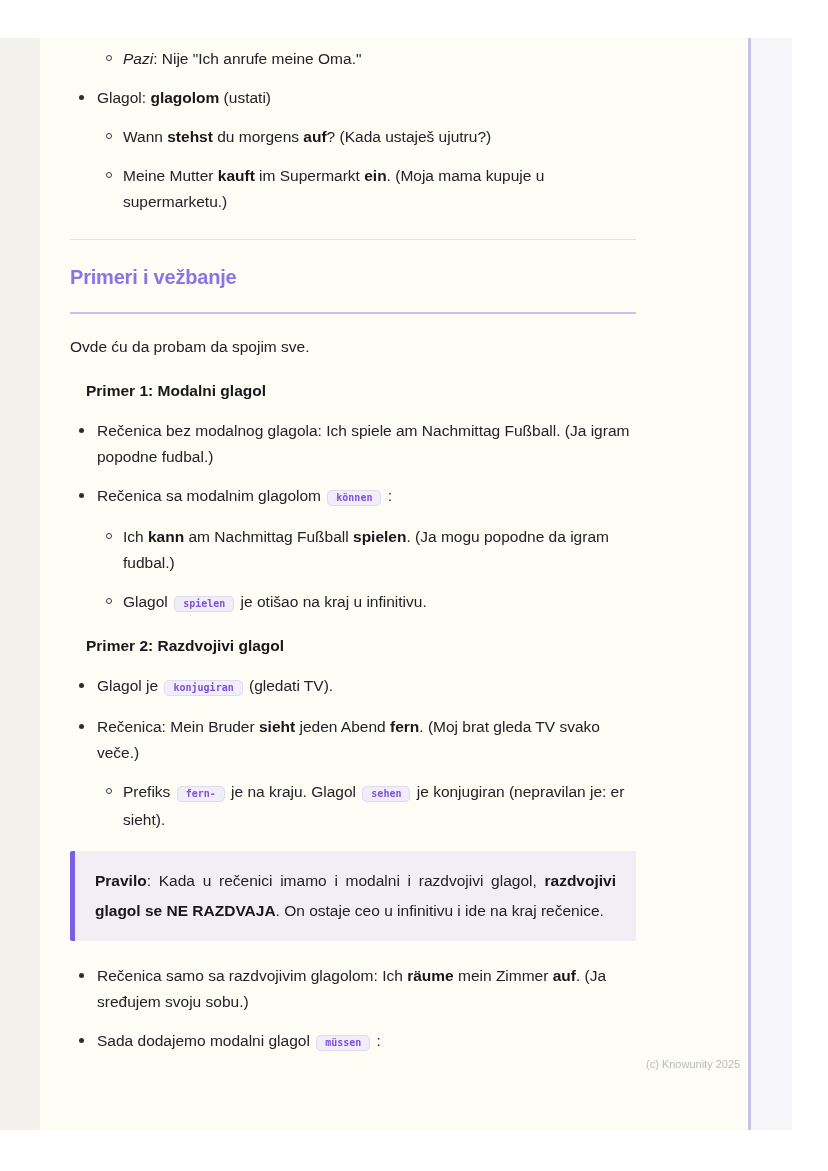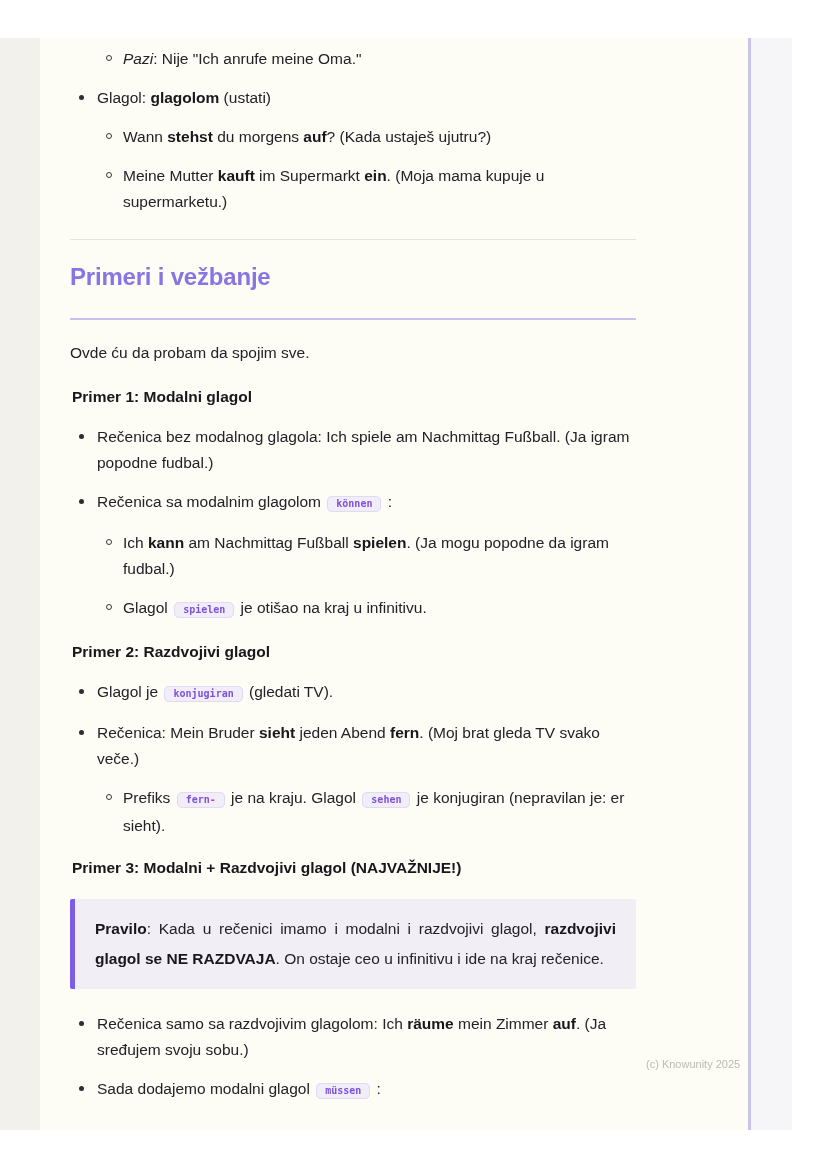--- a/index.html
+++ b/index.html
@@ -62,28 +62,28 @@
   .li.l2 > .marker{
     left:36px;top:9px;width:6px;height:6px;border-radius:50%;
     border:1.4px solid #3a3a41;background:transparent;
   }
   .top-divider{
     border:none;border-top:1px solid var(--divider);
     margin:24px 0 0 0;height:0;
   }
   h2.doc-h2{
     margin:20px 0 20px 0;
-    font-size:24px;line-height:34px;font-weight:bold;
+    font-size:20px;line-height:34px;font-weight:bold;
     color:var(--accent);
-    padding-bottom:24px;
+    padding-bottom:18px;
     border-bottom:2px solid var(--h2-rule);
     letter-spacing:-0.2px;
   }
   p.doc-p{margin:18px 0;}
-  p.doc-p.bold{font-weight:bold;color:#17171c;margin:16px 0 14px 2px;}
+  p.doc-p.bold{font-weight:bold;color:#17171c;margin:16px 0 14px 16px;}
   .chip{
     font-family:"DejaVu Sans Mono", monospace;
     font-size:10px;font-weight:bold;
     color:var(--chip-text);
     background:var(--chip-bg);
     border:1px solid var(--chip-border);
     border-radius:5px;
     padding:1px 8px 2px 8px;
     margin:0 2px;
     white-space:nowrap;
@@ -125,21 +125,20 @@
       <p class="doc-p"><span>Ovde ću da probam da spojim sve.</span></p>
       <p class="doc-p bold"><span>Primer 1: Modalni glagol</span></p>
       <div class="li l1"><span class="marker"></span><span>Rečenica bez modalnog glagola: Ich spiele am Nachmittag Fußball. (Ja igram popodne fudbal.)</span></div>
       <div class="li l1"><span class="marker"></span><span>Rečenica sa modalnim glagolom </span><span class="chip">können</span><span> :</span></div>
       <div class="li l2 tight"><span class="marker"></span><span>Ich </span><strong>kann</strong><span> am Nachmittag Fußball </span><strong>spielen</strong><span>. (Ja mogu popodne da igram fudbal.)</span></div>
       <div class="li l2"><span class="marker"></span><span>Glagol </span><span class="chip">spielen</span><span> je otišao na kraj u infinitivu.</span></div>
       <p class="doc-p bold"><span>Primer 2: Razdvojivi glagol</span></p>
       <div class="li l1"><span class="marker"></span><span>Glagol je </span><span class="chip">konjugiran</span><span> (gledati TV).</span></div>
       <div class="li l1"><span class="marker"></span><span>Rečenica: Mein Bruder </span><strong>sieht</strong><span> jeden Abend </span><strong>fern</strong><span>. (Moj brat gleda TV svako veče.)</span></div>
       <div class="li l2 tight"><span class="marker"></span><span>Prefiks </span><span class="chip">fern-</span><span> je na kraju. Glagol </span><span class="chip">sehen</span><span> je konjugiran (nepravilan je: er sieht).</span></div>
-      <p class="doc-p bold"><span>Primer 3: Modalni + Razdvojivi glagol (NAJVAŽNIJE!)</span></p>
       <div class="callout">
         <div class="callout-text"><strong>Pravilo</strong><span>: Kada u rečenici imamo i modalni i razdvojivi glagol, </span><strong>razdvojivi glagol se NE RAZDVAJA</strong><span>. On ostaje ceo u infinitivu i ide na kraj rečenice.</span></div>
       </div>
       <div class="li l1"><span class="marker"></span><span>Rečenica samo sa razdvojivim glagolom: Ich </span><strong>räume</strong><span> mein Zimmer </span><strong>auf</strong><span>. (Ja sređujem svoju sobu.)</span></div>
       <div class="li l1"><span class="marker"></span><span>Sada dodajemo modalni glagol </span><span class="chip">müssen</span><span> :</span></div>
     </div>
 </div>
 
 <div class="watermark">(c) Knowunity 2025</div>
 

